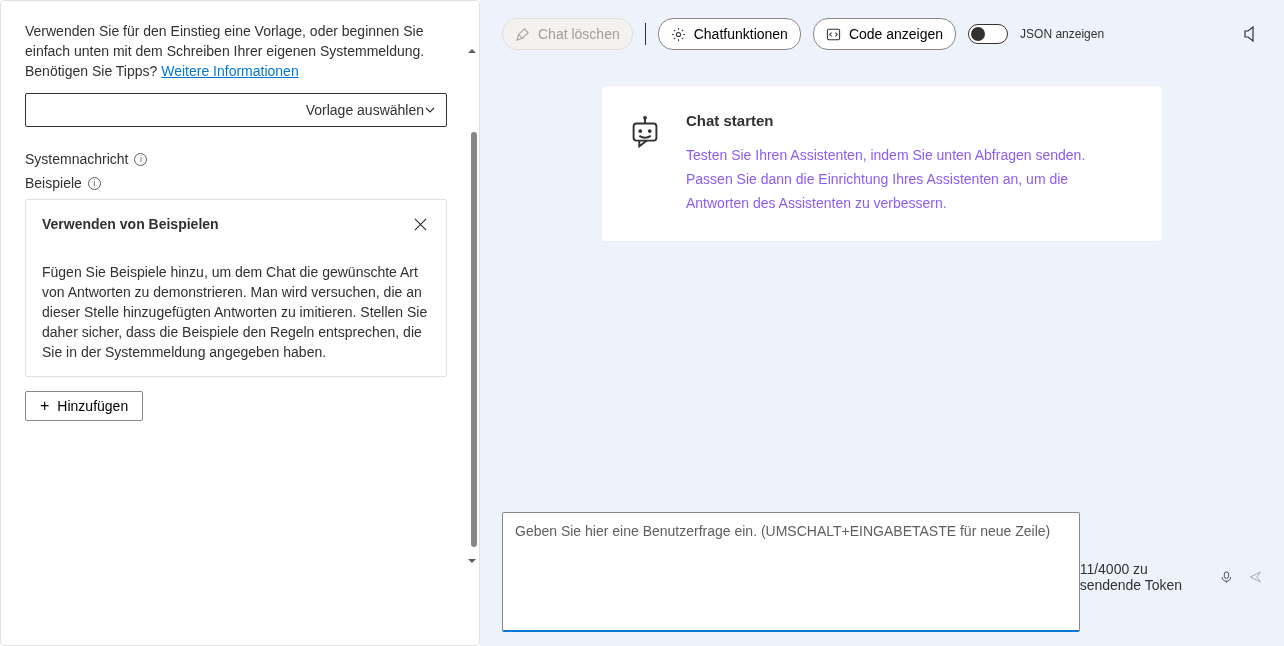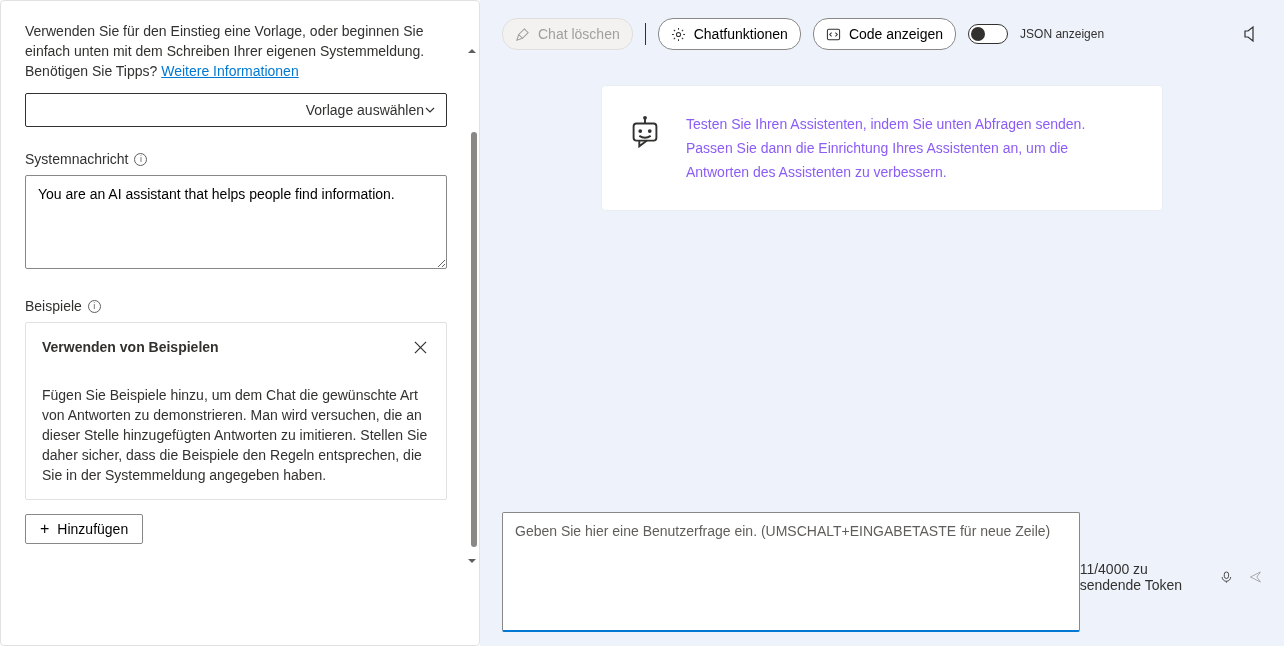--- a/index.html
+++ b/index.html
@@ -67,21 +67,20 @@
         <span>Vorlage auswählen</span>
         <svg class="chevron-down" viewBox="0 0 12 12">
             <path d="M2 4 L6 8 L10 4" stroke="#323130" stroke-width="1.2" fill="none"></path>
           </svg>
       </div>
 
       <div class="field-label">
         <span>Systemnachricht</span>
         <span class="info-icon">i</span>
       </div>
-      <textarea class="sysmsg-textarea" style="">You are an AI assistant that helps people find information.</textarea>
 
       <div class="field-label">
         <span>Beispiele</span>
         <span class="info-icon">i</span>
       </div>
 
       <div class="examples-box">
         <div class="examples-header">
           <div class="examples-title">Verwenden von Beispielen</div>
           <div class="close-x">
@@ -147,20 +146,21 @@
       <svg class="bot-icon" viewBox="0 0 40 40">
         <rect x="8" y="10" width="24" height="18" rx="3" stroke="#323130" stroke-width="2" fill="none"></rect>
         <circle cx="15" cy="18" r="2" fill="#323130"></circle>
           <circle cx="25" cy="18" r="2" fill="#323130"></circle>
         <path d="M14 23 Q20 27 26 23" stroke="#323130" stroke-width="2" fill="none"></path>
         <line x1="20" y1="4" x2="20" y2="10" stroke="#323130" stroke-width="2"></line>
           <circle cx="20" cy="4" r="2" fill="#323130"></circle>
         <path d="M14 28 L14 34 L22 28" stroke="#323130" stroke-width="2" fill="none"></path>
       </svg>
       <div>
+        <div class="chat-card-title">Chat starten</div>
         <div class="chat-card-body">Testen Sie Ihren Assistenten, indem Sie unten Abfragen senden. Passen Sie dann die Einrichtung Ihres Assistenten an, um die Antworten des Assistenten zu verbessern.</div>
       </div>
     </div>
 
     <div class="chat-bottom">
       <textarea class="chat-input" placeholder="Geben Sie hier eine Benutzerfrage ein. (UMSCHALT+EINGABETASTE für neue Zeile)" style=""></textarea>
       <div class="chat-footer">
         <span>11/4000 zu sendende Token</span>
         <svg class="mic" viewBox="0 0 18 18">
             <rect x="6" y="2" width="6" height="9" rx="3" stroke="#323130" stroke-width="1.2" fill="none"></rect>

